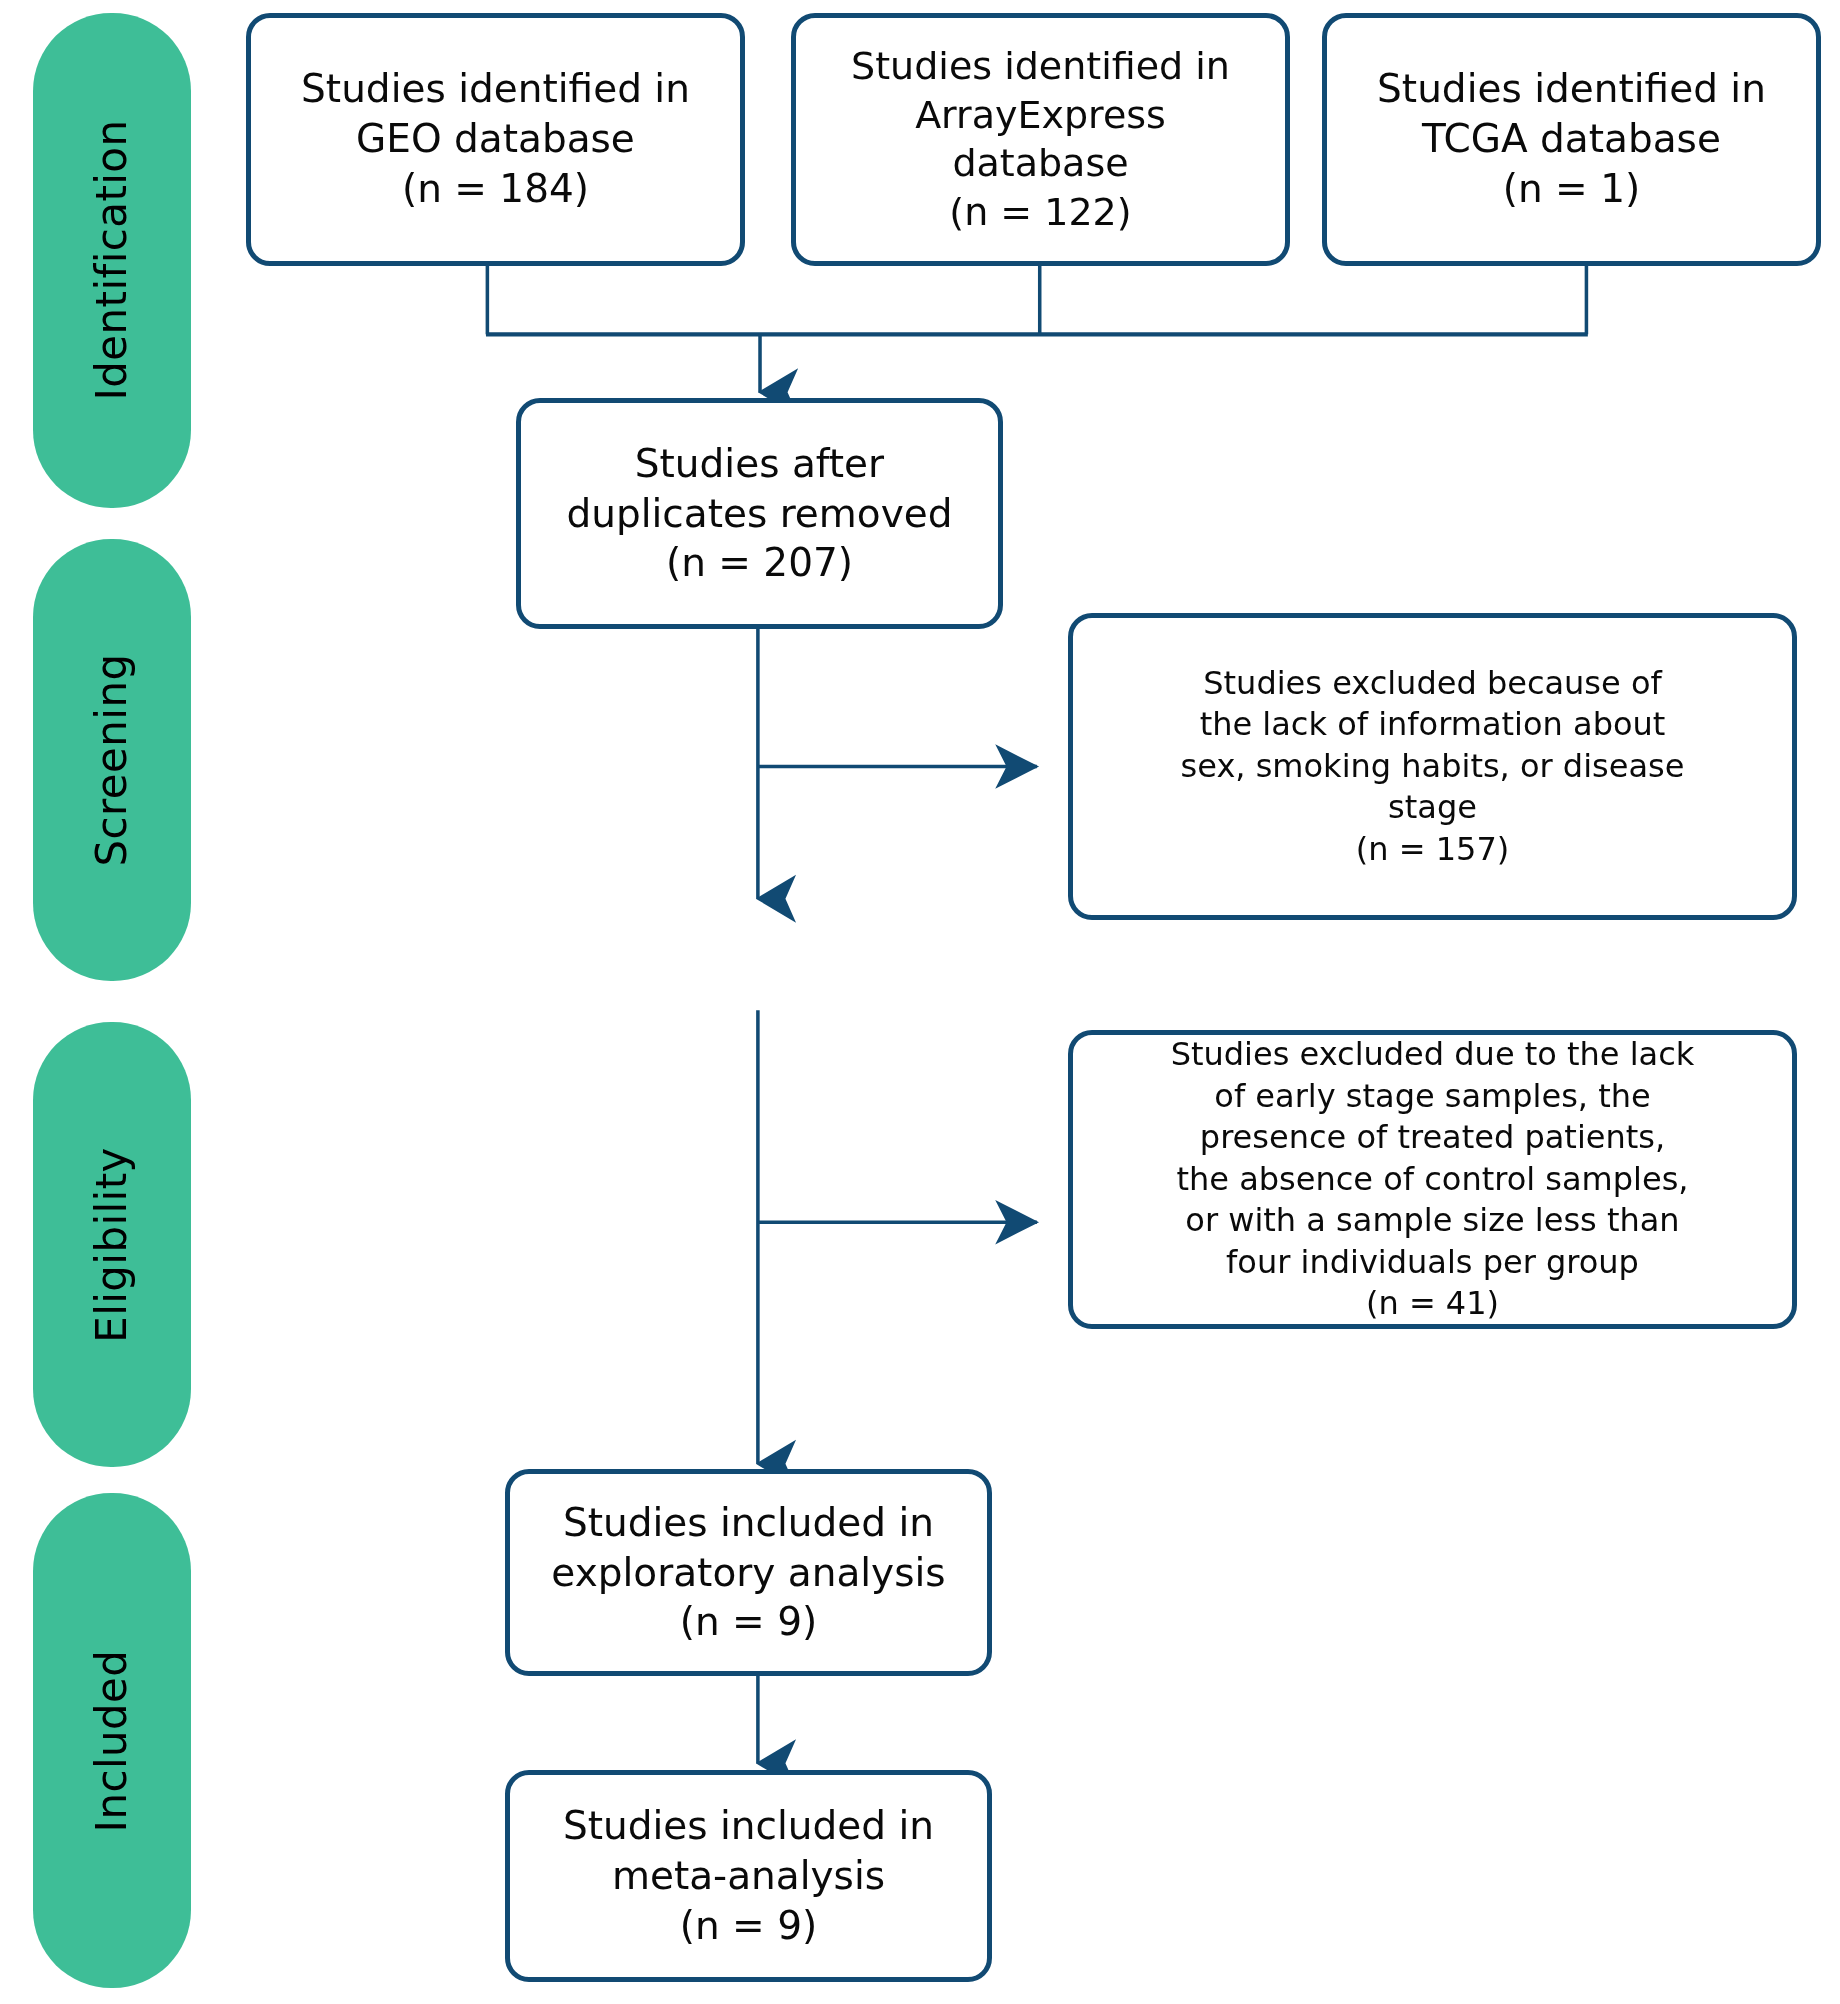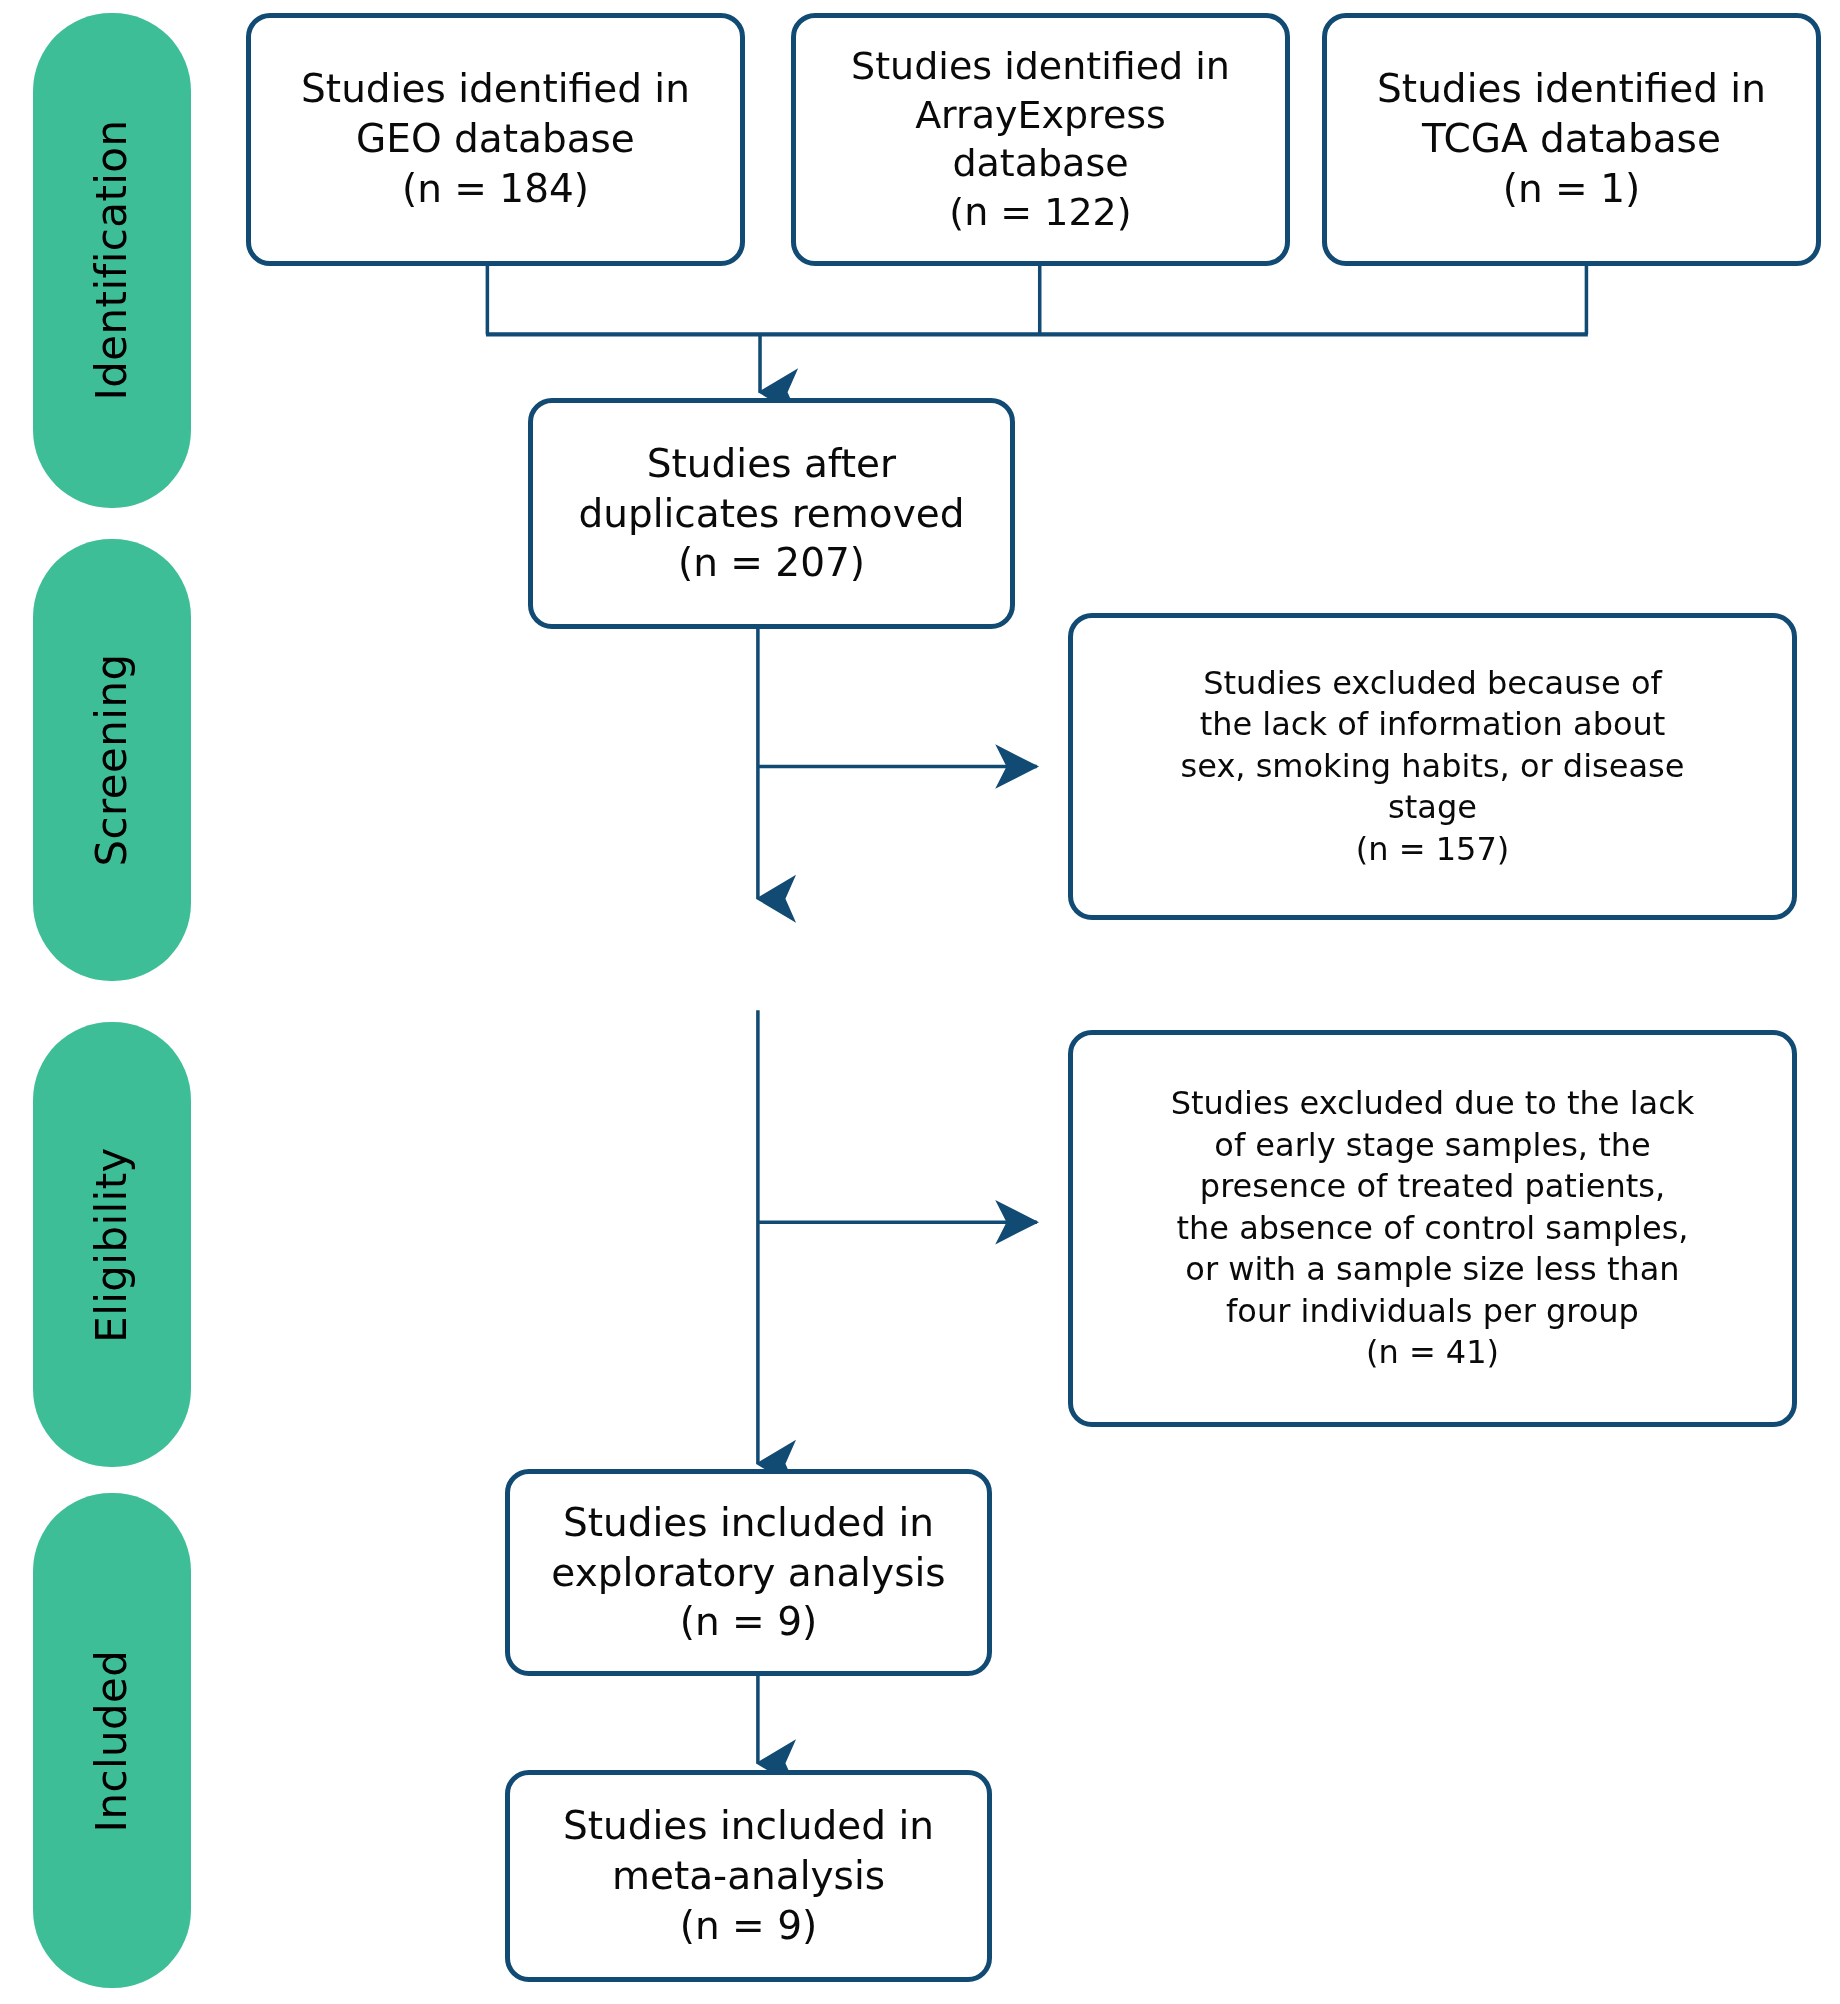--- a/index.html
+++ b/index.html
@@ -140,36 +140,36 @@
 database
 (n = 122)</span>
   </div>
 
   <div class="flow-box" style="left:1322px; top:12.7px; width:499px; height:253px;">
     <span class="flow-box-text">Studies identified in
 TCGA database
 (n = 1)</span>
   </div>
 
-  <div class="flow-box" style="left:528px; top:398px; width:487px; height:231px;">
+  <div class="flow-box" style="left:516px; top:398px; width:487px; height:231px;">
     <span class="flow-box-text">Studies after
 duplicates removed
 (n = 207)</span>
   </div>
 
   <div class="flow-box box-excl" style="left:1068px; top:613px; width:729px; height:307px;">
     <span class="flow-box-text">Studies excluded because of
 the lack of information about
 sex, smoking habits, or disease
 stage
 (n = 157)</span>
   </div>
 
 
-  <div class="flow-box box-excl" style="left:1068px; top:1030px; width:729px; height:397px;">
+  <div class="flow-box box-excl" style="left:1068px; top:1030px; width:729px; height:299px;">
     <span class="flow-box-text">Studies excluded due to the lack
 of early stage samples, the
 presence of treated patients,
 the absence of control samples,
 or with a sample size less than
 four individuals per group
 (n = 41)</span>
   </div>
 
   <div class="flow-box" style="left:505px; top:1469px; width:487px; height:207px;">

